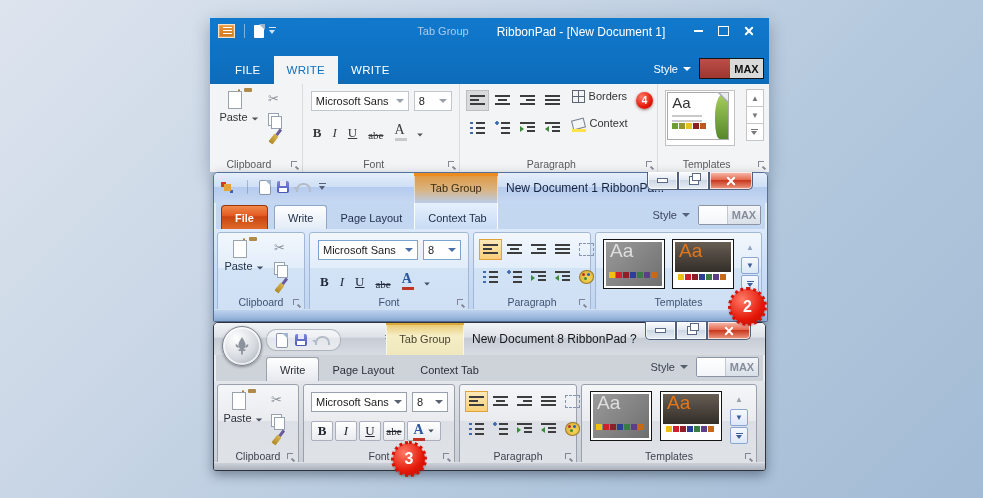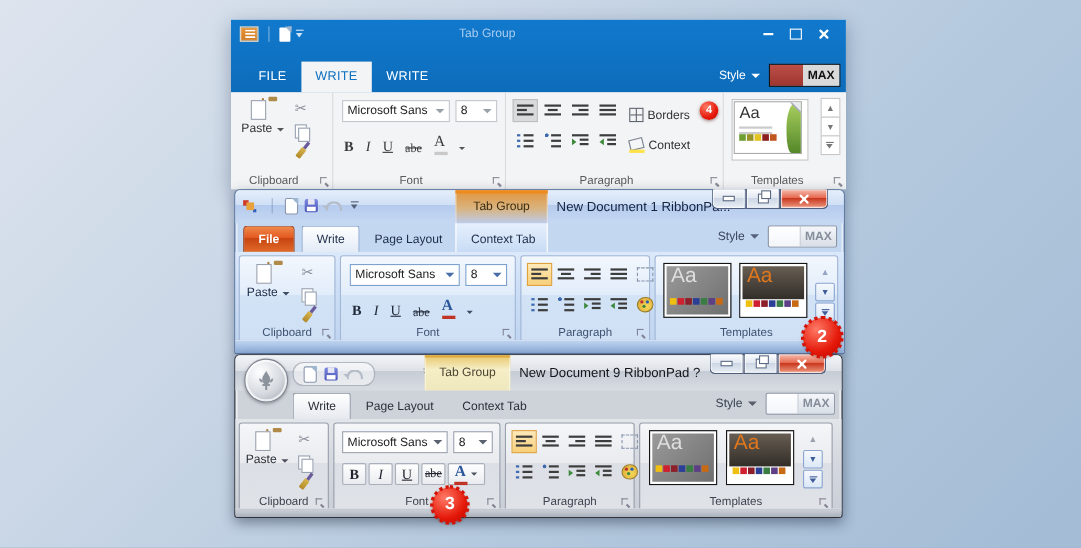--- a/index.html
+++ b/index.html
@@ -84,21 +84,21 @@
   .combo{display:flex;align-items:center;height:20px;background:#fff;border:1px solid #c2c6cc;font-size:11px;color:#222;padding:0 4px;box-sizing:border-box;}
   .combo .arr{margin-left:auto;color:#9aa0a8;}
   .letters{display:flex;align-items:flex-end;gap:11px;font-family:"Liberation Serif",serif;font-size:13px;color:#3a3a3a;}
   .lB{font-weight:bold;} .lI{font-style:italic;} .lU{text-decoration:underline;}
   .lS{font-size:11px;text-decoration:line-through;} 
   .lA{position:relative;padding-bottom:3px;font-size:14px;}
   .lA::after{content:"";position:absolute;left:0;bottom:0;width:12px;height:3px;background:#c9c9c9;}
   .lA2::after{background:#c03425;}
   .pbtn{width:21px;height:19px;display:flex;align-items:center;justify-content:center;border:1px solid transparent;}
   .pbtn.on13{background:#d9dadb;border-color:#bdbebf;}
-  .txtbtn{display:flex;align-items:flex-end;gap:4px;font-size:11px;color:#333;}
+  .txtbtn{display:flex;align-items:flex-start;gap:4px;font-size:11px;color:#333;}
   .t13wrap{position:absolute;left:7px;top:6px;width:66px;height:52px;background:#fff;border:1px solid #c3c3c3;padding:1px;}
   .t13{position:relative;width:62px;height:48px;background:#fff;border:1px solid #ababab;overflow:hidden;box-sizing:border-box;}
   .t13 .aa{position:absolute;left:4px;top:1px;font-size:15px;color:#333;}
   .t13 .ln{position:absolute;left:4px;width:30px;height:2px;background:#cacaca;}
   .t13 .pal{position:absolute;left:4px;bottom:6px;}
   .t13 .wave{position:absolute;right:-2px;top:0;width:15px;height:100%;background:linear-gradient(#a9d05e,#55882a);border-radius:60% 0 0 30%/50% 0 0 40%;}
   .scol13{position:absolute;right:5px;top:6px;display:flex;flex-direction:column;}
   .sb13{width:16px;height:16px;background:#fff;border:1px solid #c6c6c6;margin-top:-1px;display:flex;align-items:center;justify-content:center;color:#777;font-size:8px;}
   .morebar{display:block;width:7px;height:5px;border-top:1.5px solid #777;position:relative;}
   .morebar::after{content:"";position:absolute;left:0;top:1px;border-left:3.5px solid transparent;border-right:3.5px solid transparent;border-top:4px solid #777;}
@@ -169,20 +169,21 @@
 
   <section class="win" id="w1">
     <div class="w1top">
       <div class="w1qat">
         <span class="w1appicon"></span>
         <span class="vline"></span>
         <span class="i-doc"></span>
         <span class="i-chev" style="color:#cfe4f6"></span>
       </div>
       <span class="w1tabgroup">Tab Group</span>
+      <span class="w1title">RibbonPad - [New Document 1]</span>
       <div class="w1caps">
         <span class="w1cap">
             <span class="mn13"></span>
           </span>
         <span class="w1cap">
             <span class="mx13"></span>
           </span>
         <span class="w1cap x"></span>
       </div>
       <div class="w1tabs">
@@ -457,21 +458,21 @@
       </span>
       <div class="w3qatpill">
         <span class="i-doc" style="box-shadow:0 0 0 1px #8a96ad"></span>
         <span class="i-save"></span>
         <span class="i-undo"></span>
       </div>
       <span class="i-chev" style="position:absolute;left:170px;top:12px;color:#6a7280"></span>
       <div class="w3ctx">
           <span>Tab Group</span>
         </div>
-      <span class="w3titletxt">New Document 9 RibbonPad ?</span>
+      <span class="w3titletxt">New Document 8 RibbonPad ?</span>
       <div class="w7caps" style="right:14px">
         <span class="w7b">
             <span class="mn7"></span>
           </span>
         <span class="w7b">
             <span class="rs7"></span>
           </span>
         <span class="w7b cls x"></span>
       </div>
     </div>

